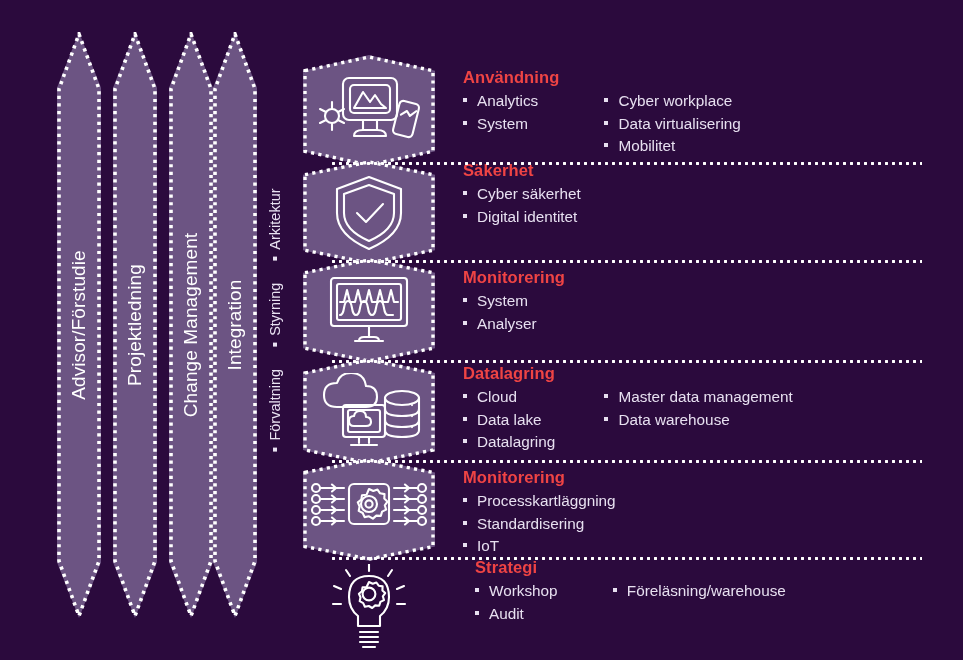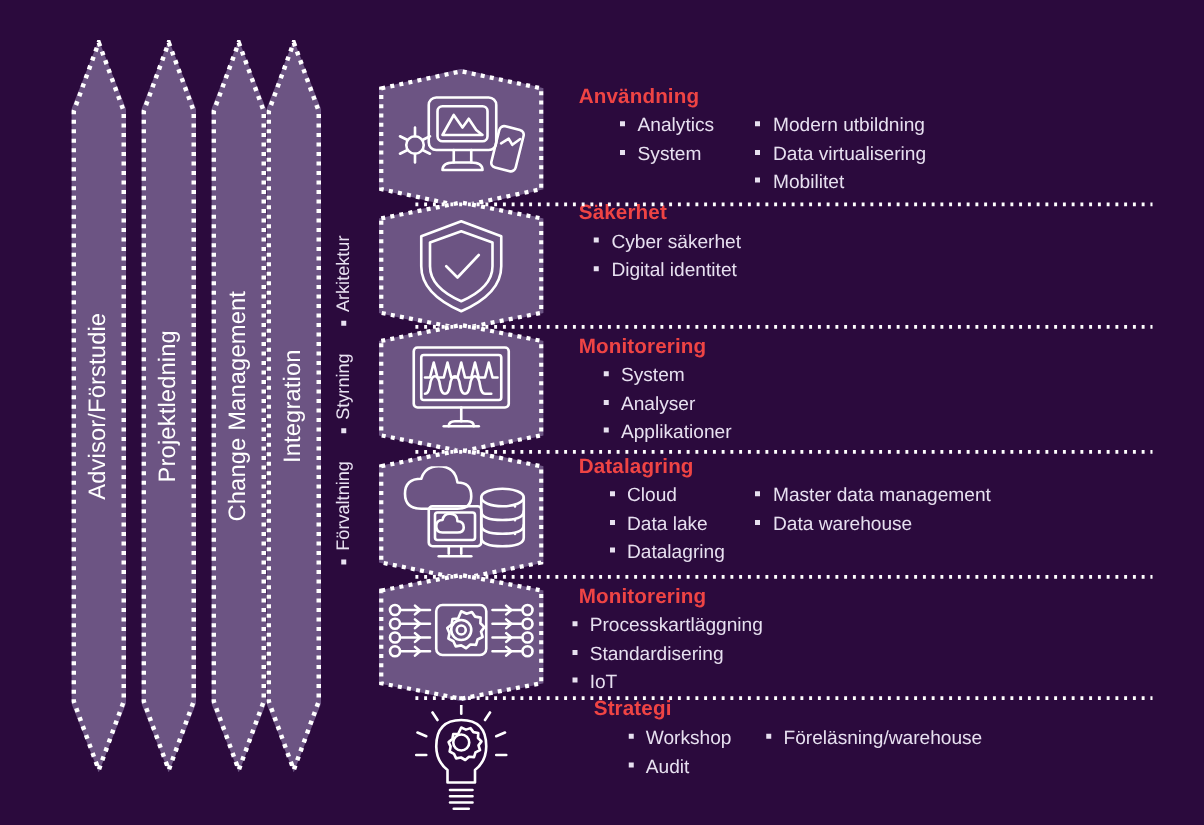--- a/index.html
+++ b/index.html
@@ -119,21 +119,21 @@
     letter-spacing: .1px;
   }
   .cols {
     display: flex;
     align-items: flex-start;
   }
   .col {
     display: flex;
     flex-direction: column;
   }
-  .col-a { width: 142px; align-items: center; }
+  .col-a { width: 142px; }
   .col-b { width: 330px; }
   ul.bl { list-style: none; }
   ul.bl li {
     display: flex;
     align-items: baseline;
     gap: 10px;
     color: #e7e0f0;
     font-size: 15.3px;
     line-height: 22.5px;
     white-space: nowrap;
@@ -245,21 +245,21 @@
                 <li>
                   <span class="bul"></span>
                   <span>System</span>
                 </li>
               </ul>
             </div>
             <div class="col col-b">
               <ul class="bl">
                 <li>
                   <span class="bul"></span>
-                  <span>Modern utbildning</span>
+                  <span>Cyber workplace</span>
                 </li>
                 <li>
                   <span class="bul"></span>
                   <span>Data virtualisering</span>
                 </li>
                 <li>
                   <span class="bul"></span>
                   <span>Mobilitet</span>
                 </li>
               </ul>
@@ -326,24 +326,20 @@
           <div class="cols">
             <div class="col col-a">
               <ul class="bl">
                 <li>
                   <span class="bul"></span>
                   <span>System</span>
                 </li>
                 <li>
                   <span class="bul"></span>
                   <span>Analyser</span>
-                </li>
-                <li>
-                  <span class="bul"></span>
-                  <span>Applikationer</span>
                 </li>
               </ul>
             </div>
           </div>
         </div>
       </div>
       <div class="row" style="top: 358px; height: 107px;">
         <div class="chev-wrap" style="height: 107px;">
           <div class="chev">
             <div class="chev-fill"></div>

